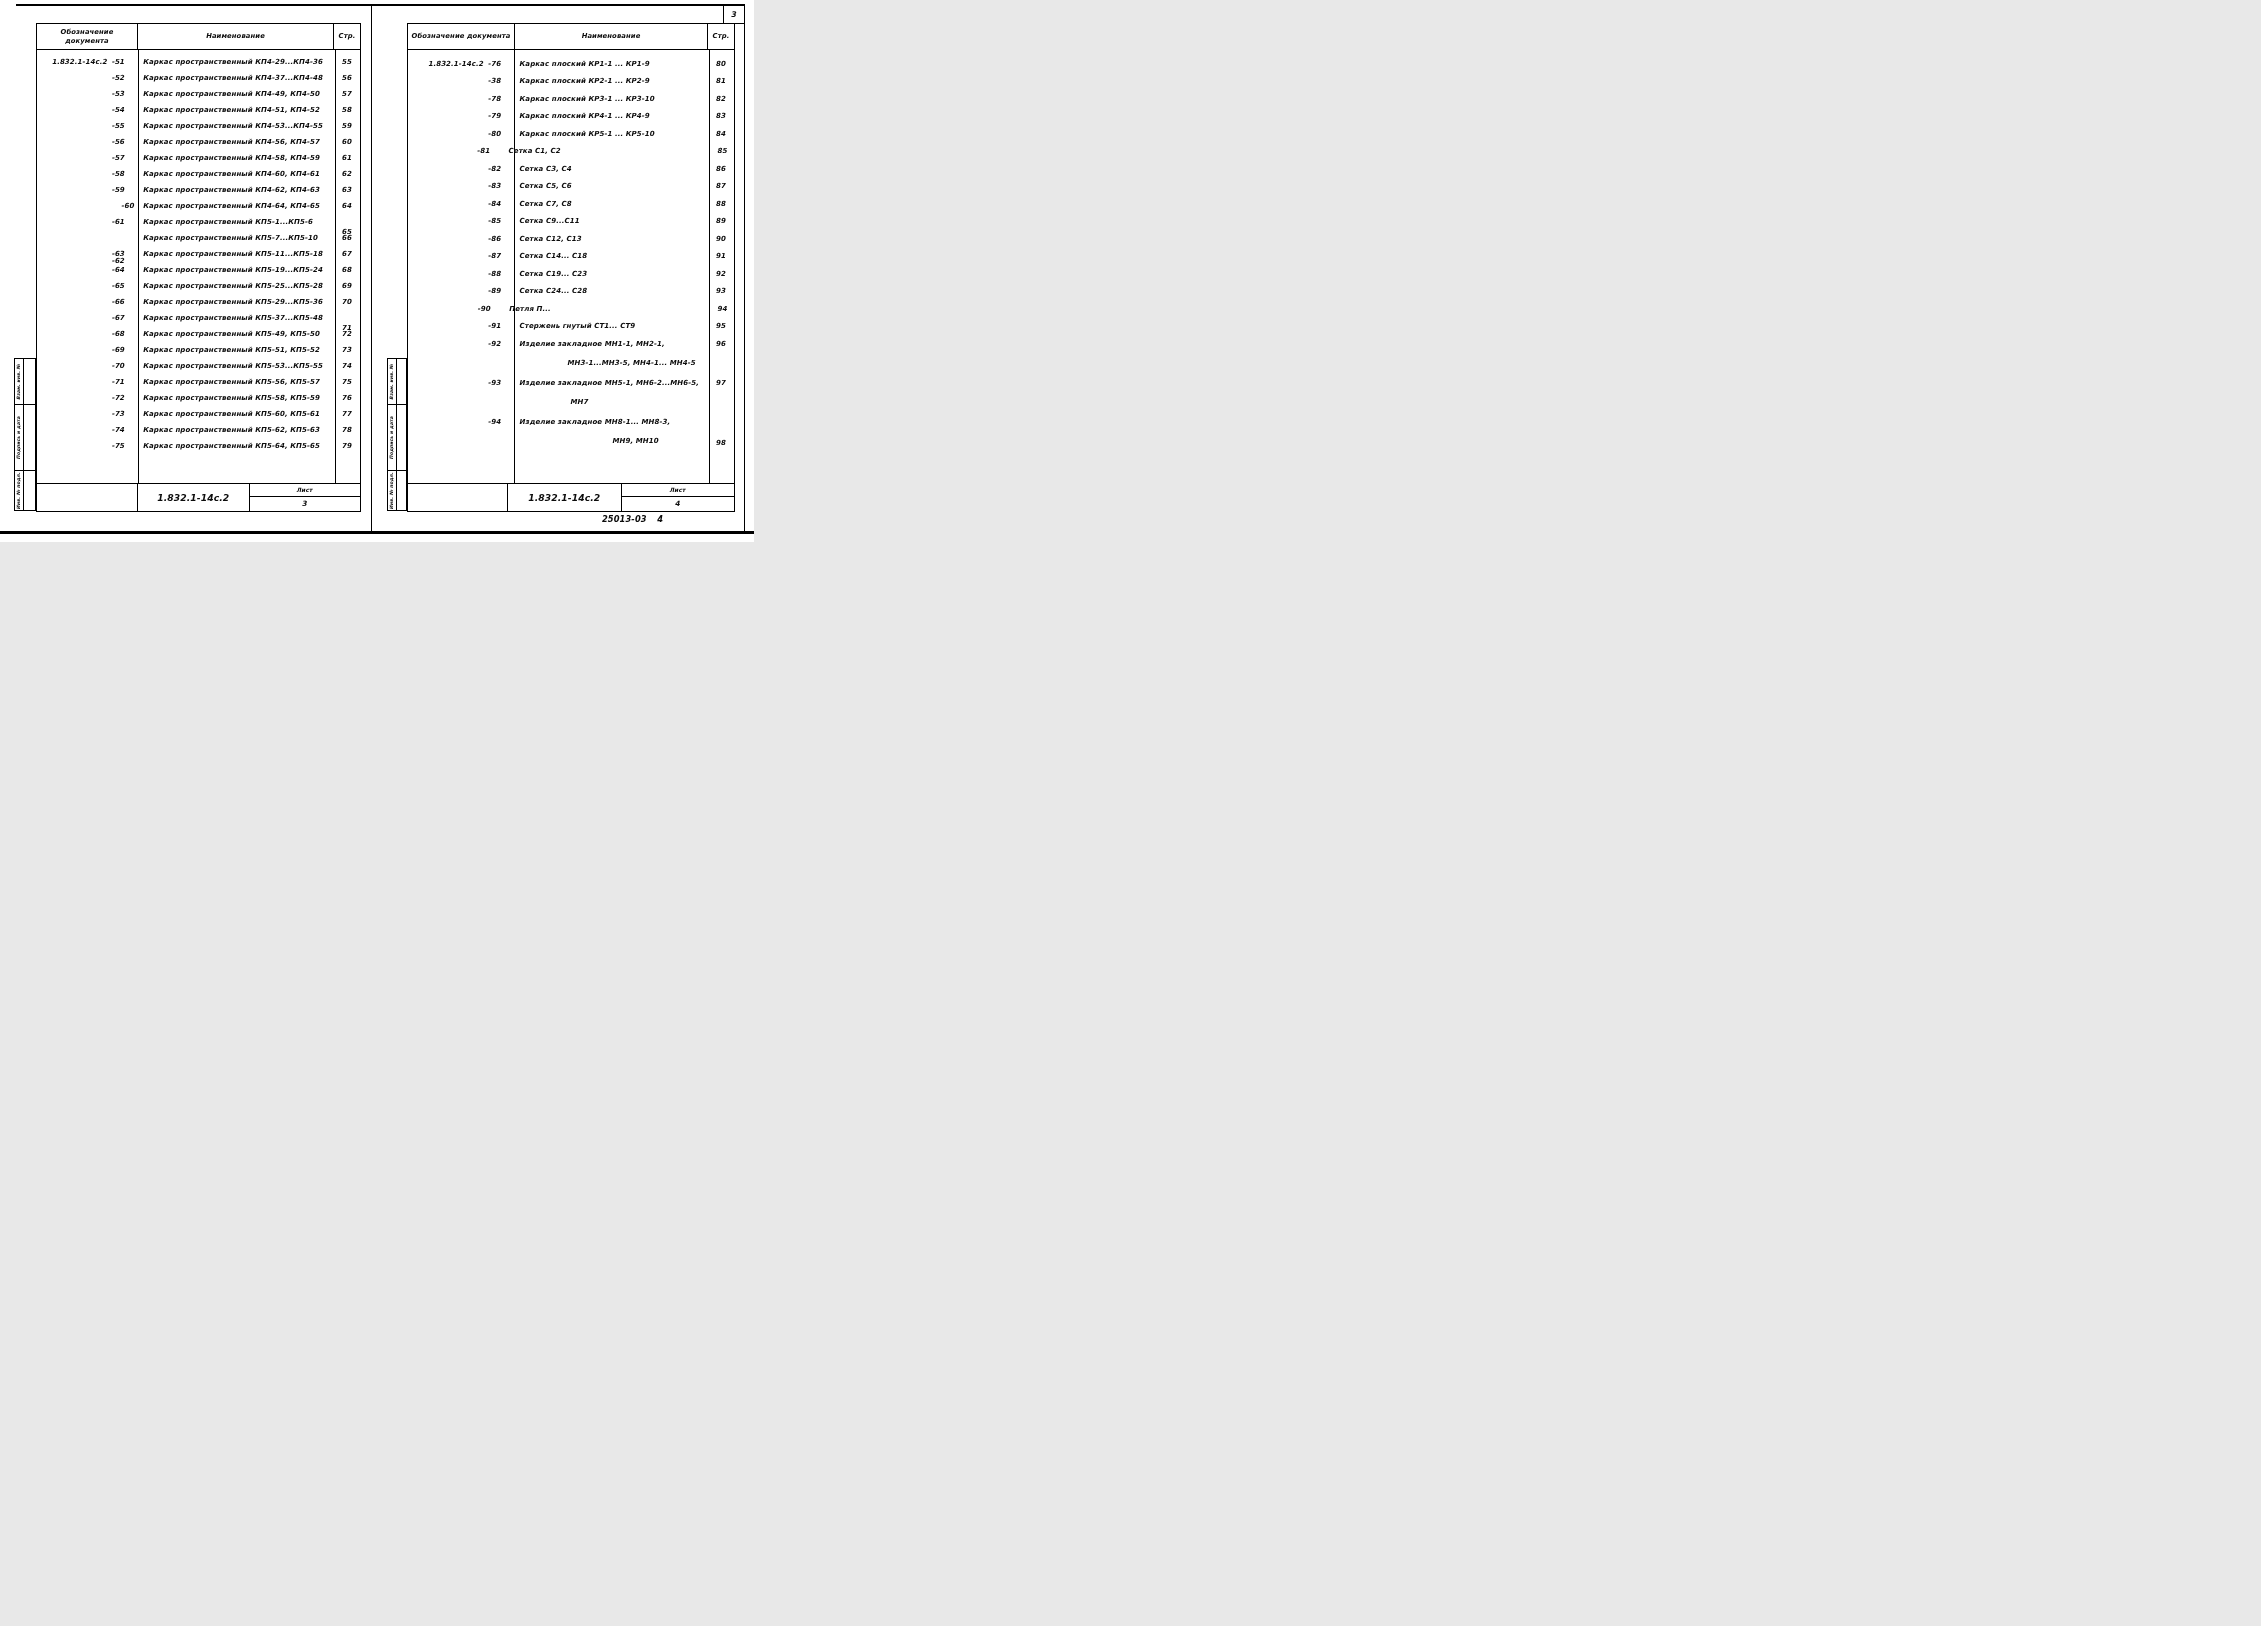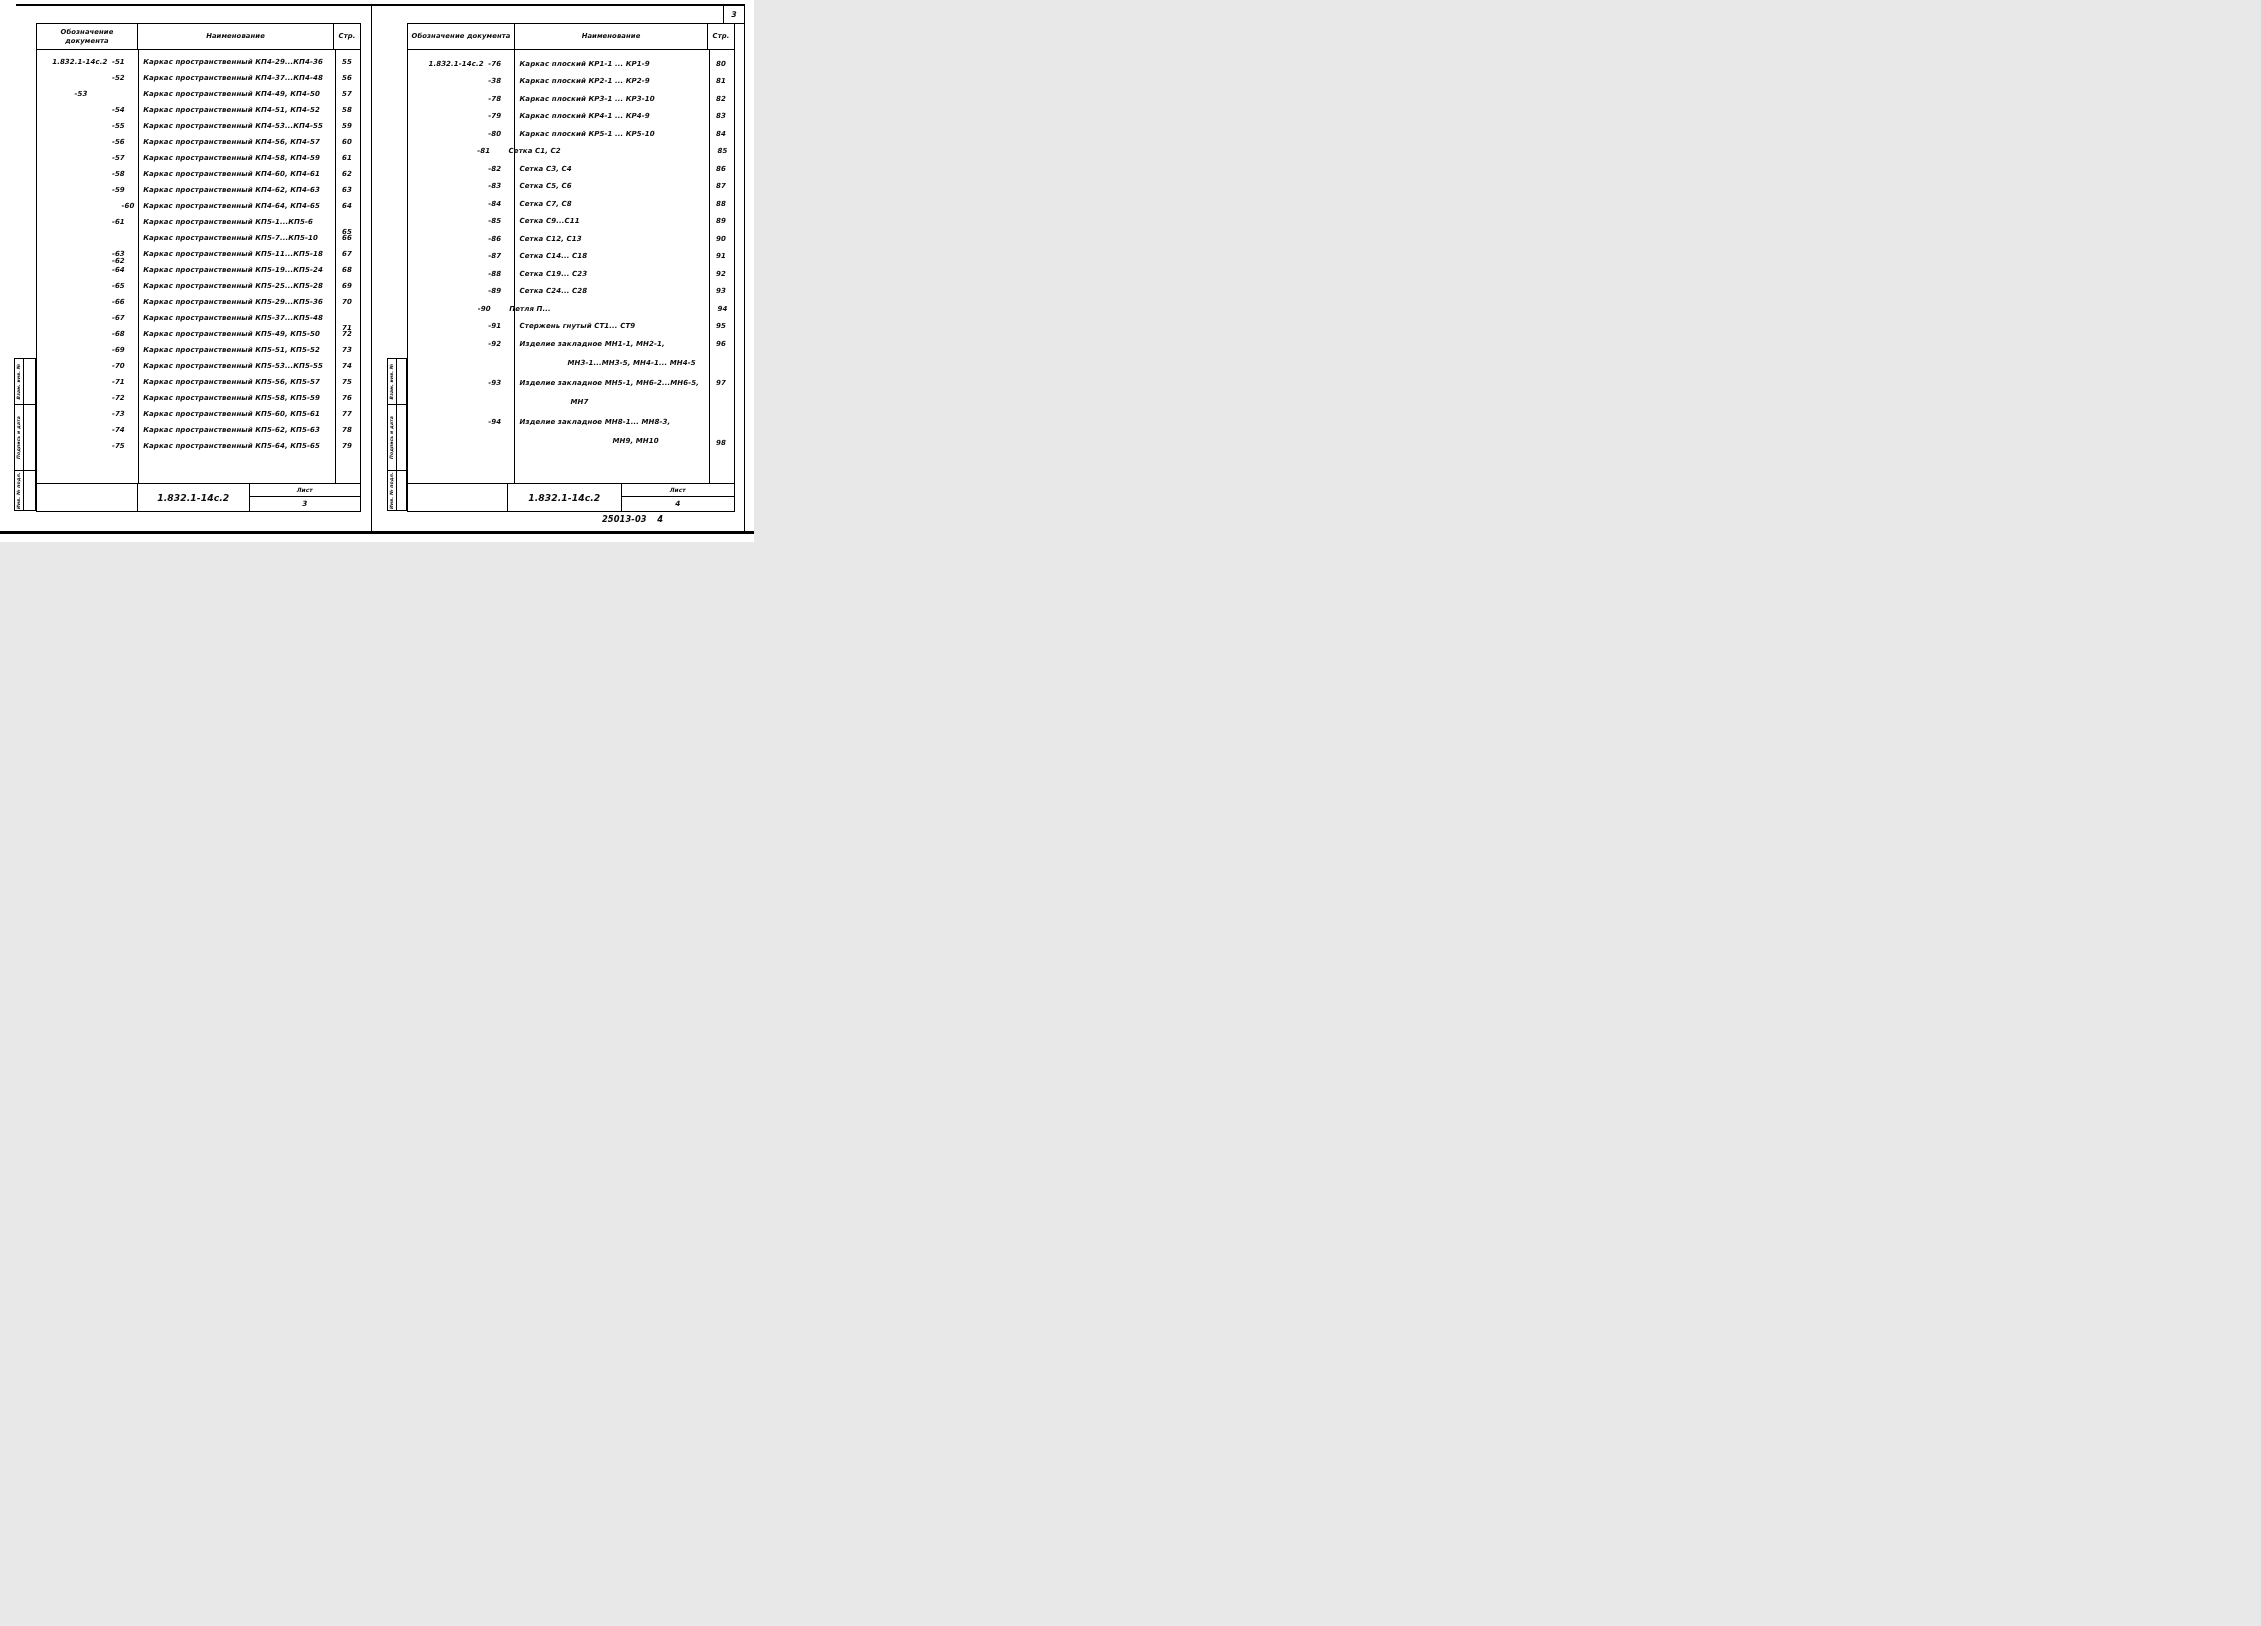--- a/index.html
+++ b/index.html
@@ -119,21 +119,21 @@
             <div class="cell pg hw" style="width: 26px;">55</div>
           </div>
           <div class="row">
             <div class="cell des hw" style="width: 101px; padding-right: 12.6px;">
               <span>-52</span>
             </div>
             <div class="cell nm hw" style="width: 198px;">Каркас пространственный КП4-37...КП4-48</div>
             <div class="cell pg hw" style="width: 26px;">56</div>
           </div>
           <div class="row">
-            <div class="cell des hw" style="width: 101px; padding-right: 12.6px; justify-content: center;">
+            <div class="cell des hw" style="width: 101px; padding-right: 12.6px;">
               <span>-53</span>
             </div>
             <div class="cell nm hw" style="width: 198px;">Каркас пространственный КП4-49, КП4-50</div>
             <div class="cell pg hw" style="width: 26px;">57</div>
           </div>
           <div class="row">
             <div class="cell des hw" style="width: 101px; padding-right: 12.6px;">
               <span>-54</span>
             </div>
             <div class="cell nm hw" style="width: 198px;">Каркас пространственный КП4-51, КП4-52</div>

